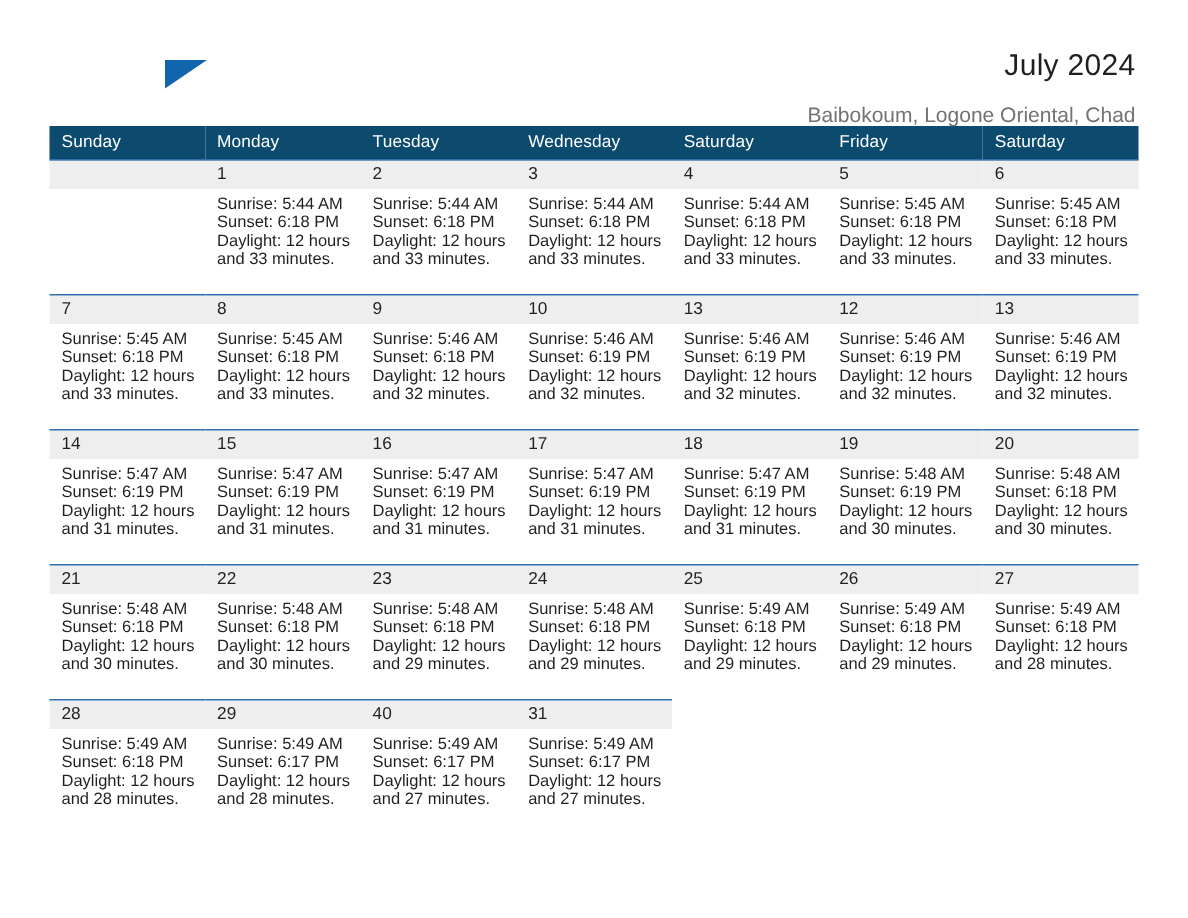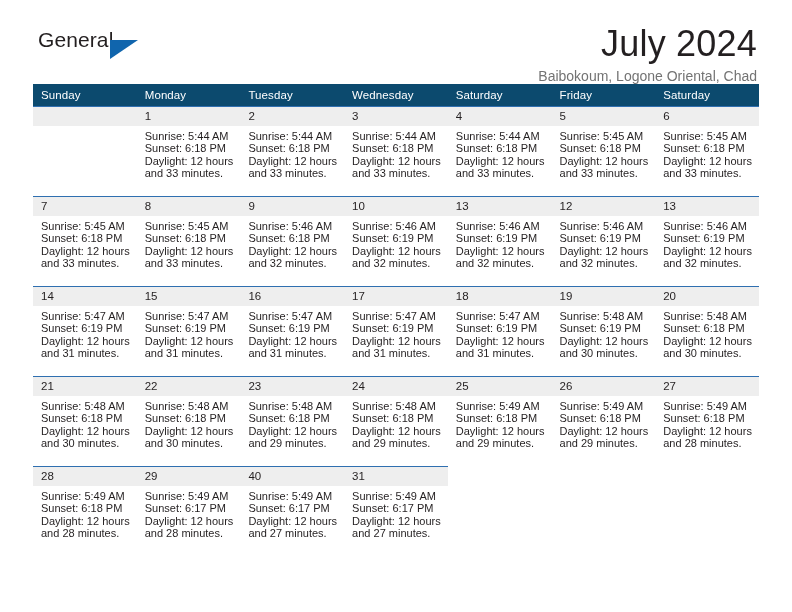--- a/index.html
+++ b/index.html
@@ -58,21 +58,21 @@
     height: 0;
     border-left: 28px solid #1065ad;
     border-bottom: 19px solid transparent;
   }
 
   .titles {
     text-align: right;
     padding-right: 2px;
   }
   .cal-title {
-    font-size: 36px;
+    font-size: 20px;
     font-weight: normal;
     color: #231f20;
     line-height: 32px;
     letter-spacing: .2px;
   }
   .cal-subtitle {
     font-size: 14px;
     color: #737373;
     line-height: 20px;
     margin-top: 6px;
@@ -130,21 +130,20 @@
   td.nocell .daynum { background: transparent; }
 </style>
 </head>
 <body>
 
 <div class="page">
 
   <div class="topbar">
 
     <div class="logo">
-      <span class="logo-general">General</span>
       <span class="logo-tri"></span>
     </div>
 
     <div class="titles">
       <h1 class="cal-title">July 2024</h1>
       <div class="cal-subtitle">Baibokoum, Logone Oriental, Chad</div>
     </div>
 
   </div>
 

